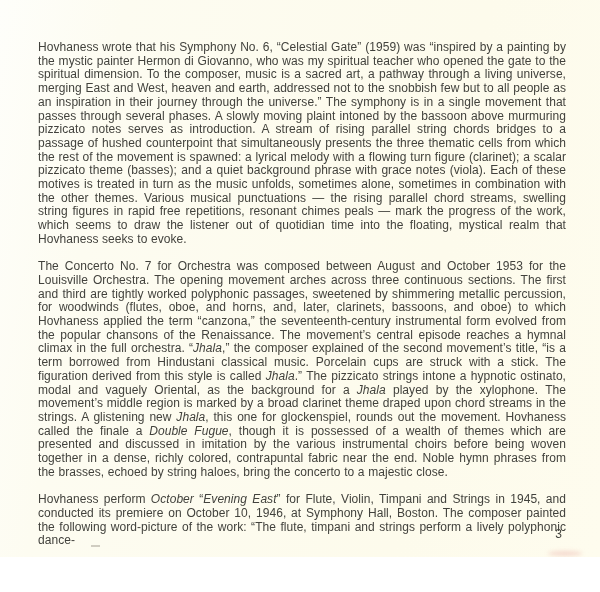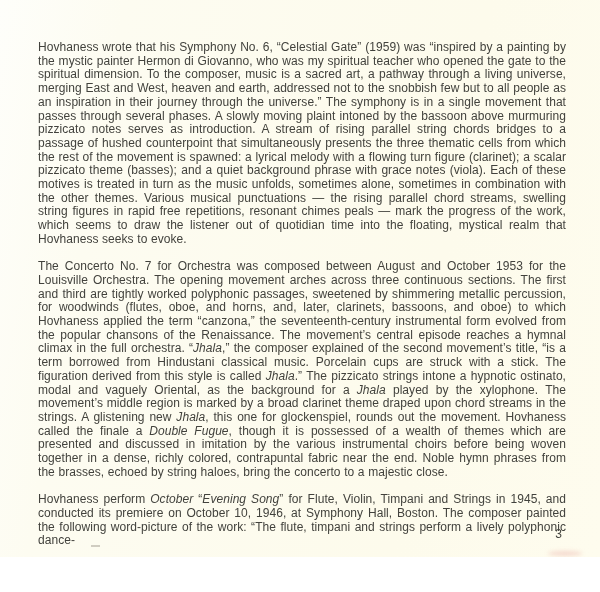--- a/index.html
+++ b/index.html
@@ -66,20 +66,20 @@
     filter: blur(0.6px);
   }
 </style>
 </head>
 <body>
 
 <div class="page">
   <div class="content">
     <p><span>Hovhaness wrote that his Symphony No. 6, “Celestial Gate” (1959) was “inspired by a painting by the mystic painter Hermon di Giovanno, who was my spiritual teacher who opened the gate to the spiritual dimension. To the composer, music is a sacred art, a pathway through a living universe, merging East and West, heaven and earth, addressed not to the snobbish few but to all people as an inspiration in their journey through the universe.” The symphony is in a single movement that passes through several phases. A slowly moving plaint intoned by the bassoon above murmuring pizzicato notes serves as introduction. A stream of rising parallel string chords bridges to a passage of hushed counterpoint that simultaneously presents the three thematic cells from which the rest of the movement is spawned: a lyrical melody with a flowing turn figure (clarinet); a scalar pizzicato theme (basses); and a quiet background phrase with grace notes (viola). Each of these motives is treated in turn as the music unfolds, sometimes alone, sometimes in combination with the other themes. Various musical punctuations — the rising parallel chord streams, swelling string figures in rapid free repetitions, resonant chimes peals — mark the progress of the work, which seems to draw the listener out of quotidian time into the floating, mystical realm that Hovhaness seeks to evoke.</span></p>
     <p><span>The Concerto No. 7 for Orchestra was composed between August and October 1953 for the Louisville Orchestra. The opening movement arches across three continuous sections. The first and third are tightly worked polyphonic passages, sweetened by shimmering metallic percussion, for woodwinds (flutes, oboe, and horns, and, later, clarinets, bassoons, and oboe) to which Hovhaness applied the term “canzona,” the seventeenth-century instrumental form evolved from the popular chansons of the Renaissance. The movement’s central episode reaches a hymnal climax in the full orchestra. “</span><em>Jhala</em><span>,” the composer explained of the second movement’s title, “is a term borrowed from Hindustani classical music. Porcelain cups are struck with a stick. The figuration derived from this style is called </span><em>Jhala</em><span>.” The pizzicato strings intone a hypnotic ostinato, modal and vaguely Oriental, as the background for a </span><em>Jhala</em><span> played by the xylophone. The movement’s middle region is marked by a broad clarinet theme draped upon chord streams in the strings. A glistening new </span><em>Jhala</em><span>, this one for glockenspiel, rounds out the movement. Hovhaness called the finale a </span><em>Double Fugue</em><span>, though it is possessed of a wealth of themes which are presented and discussed in imitation by the various instrumental choirs before being woven together in a dense, richly colored, contrapuntal fabric near the end. Noble hymn phrases from the brasses, echoed by string haloes, bring the concerto to a majestic close.</span></p>
-    <p><span>Hovhaness perform </span><em>October</em><span> “</span><em>Evening Song</em><span>” for Flute, Violin, Timpani and Strings in 1945, and conducted its premiere on October 10, 1946, at Symphony Hall, Boston. The composer painted the following word-picture of the work: “The flute, timpani and strings perform a lively polyphonic dance-</span></p>
+    <p><span>Hovhaness perform </span><em>October</em><span> “</span><em>Evening East</em><span>” for Flute, Violin, Timpani and Strings in 1945, and conducted its premiere on October 10, 1946, at Symphony Hall, Boston. The composer painted the following word-picture of the work: “The flute, timpani and strings perform a lively polyphonic dance-</span></p>
   </div>
 
   <div class="page-number">3</div>
 
   <div class="artifact artifact-smudge-br"></div>
   <div class="artifact artifact-speck-left"></div>
 </div>
 
 </body></html>

